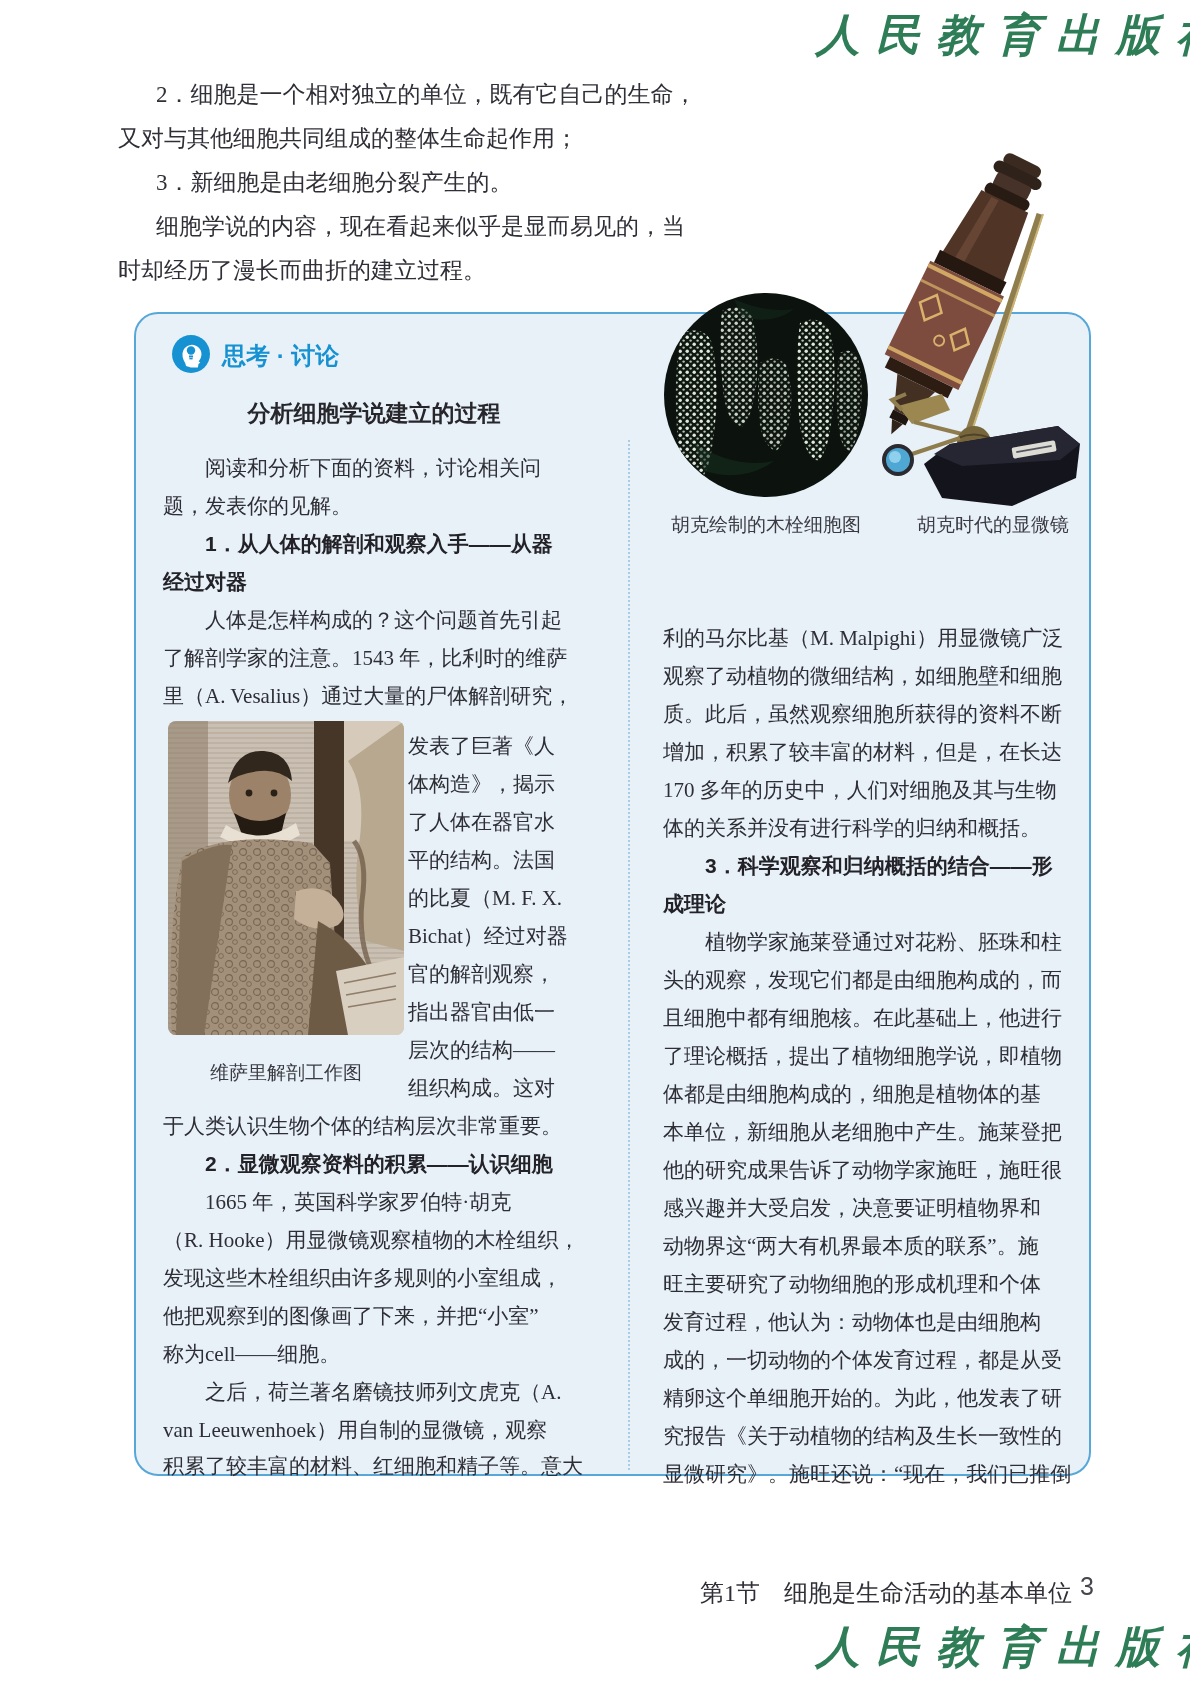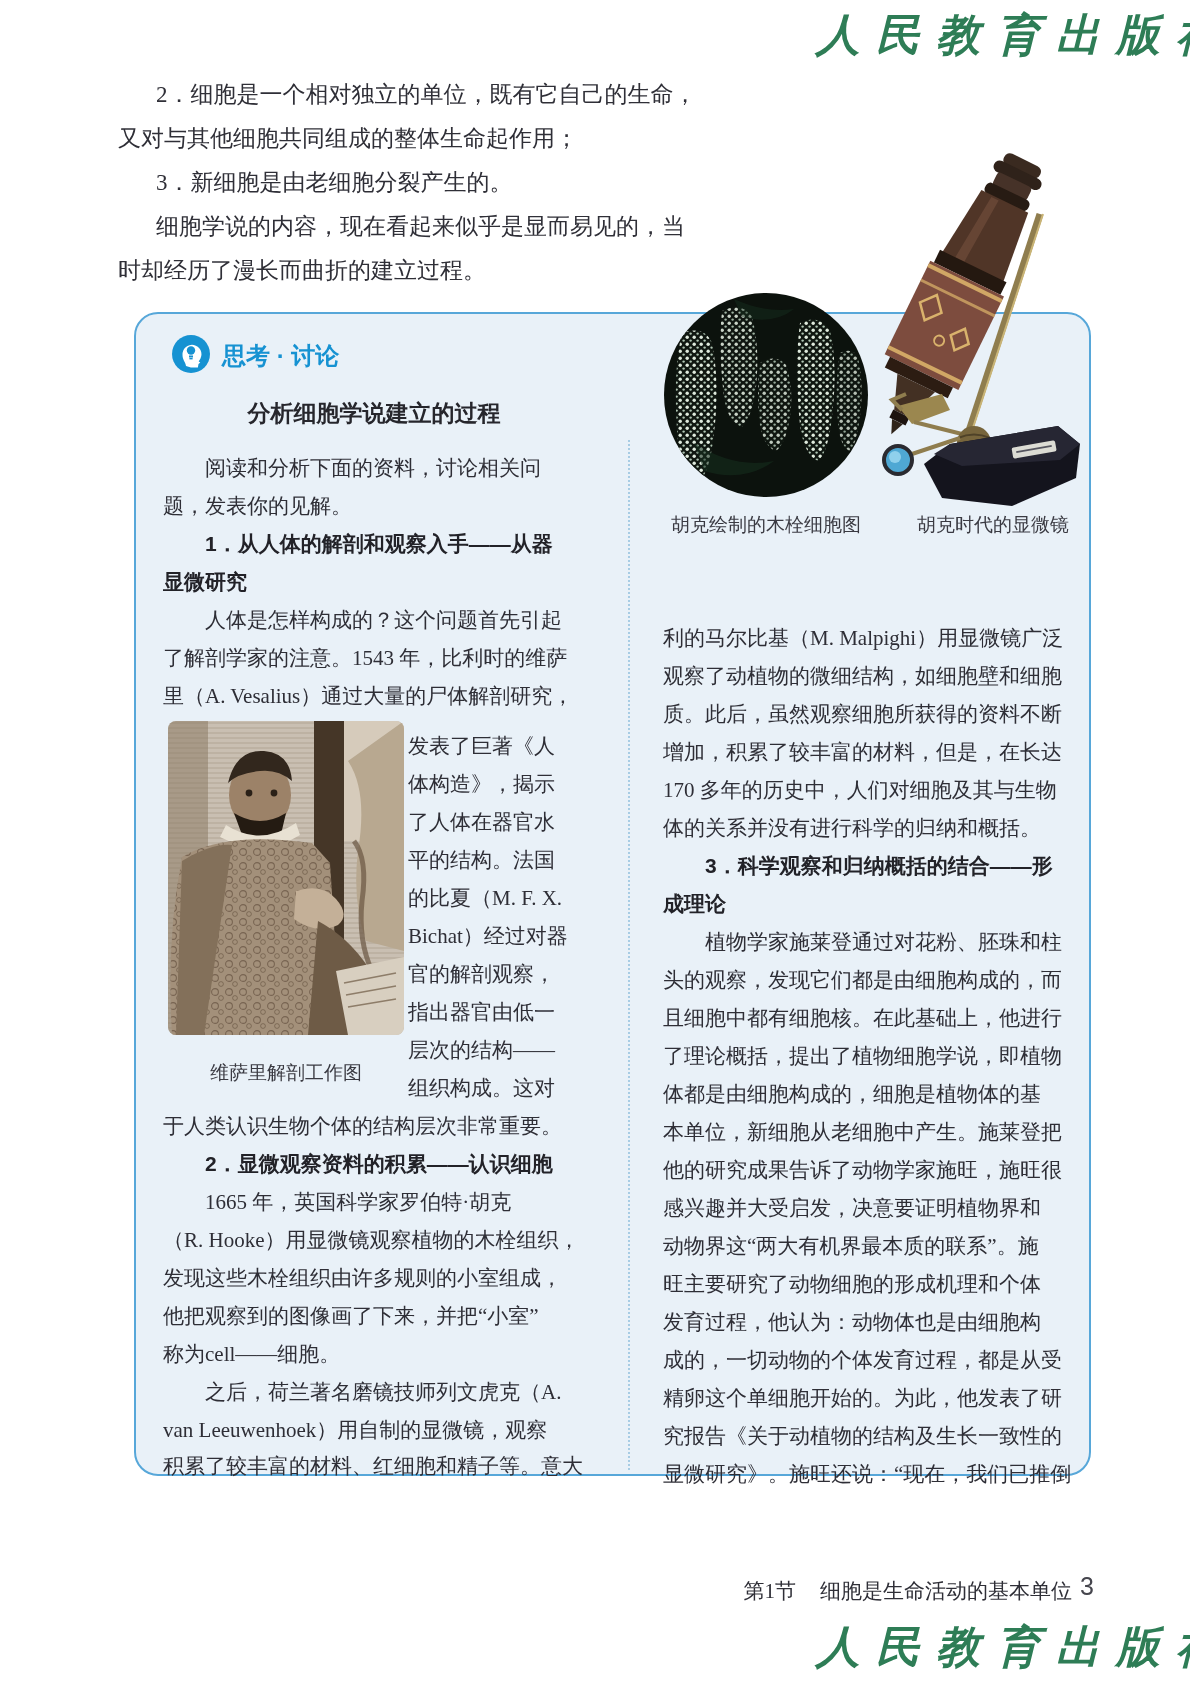--- a/index.html
+++ b/index.html
@@ -37,21 +37,21 @@
 
   #divider{position:absolute;left:492px;top:126px;height:1030px;width:0;
            border-left:2px dotted #a7cce4;}
 
   #vesalius{position:absolute;left:32px;top:407px;width:236px;height:314px;border-radius:8px;overflow:hidden;}
   #hooke{position:absolute;left:528px;top:-21px;width:204px;height:204px;}
   #microscope{position:absolute;left:862px;top:148px;width:228px;height:370px;}
 
   
   #footer-line{position:absolute;top:1577px;left:560px;width:512px;text-align:right;
-               font-size:21px;color:#2f2f37;}
+               font-size:24px;color:#2f2f37;}
   #footer-line .gap{display:inline-block;width:24px;}
   #page-num{position:absolute;left:1080px;top:1572px;font-family:"Liberation Sans",sans-serif;
             font-size:25px;color:#45454d;}
 </style>
 </head>
 <body>
 
 <div id="page">
 
   <div class="logo" style="top:6px;">人民教育出版社</div>
@@ -75,21 +75,21 @@
         <rect x="17.4" y="23" width="3.2" height="1.4" fill="#1692d2"></rect>
       </svg>
     </div>
     <div id="tag-label" class="nowrap">思考 · 讨论</div>
 
     <div id="box-title">分析细胞学说建立的过程</div>
 
     <div class="cl ind2" style="top:140px">阅读和分析下面的资料，讨论相关问</div>
     <div class="cl" style="top:178px">题，发表你的见解。</div>
     <div class="cl b ind2" style="top:216px">1．从人体的解剖和观察入手——从器</div>
-    <div class="cl b" style="top:254px">显微研究</div>
+    <div class="cl b" style="top:254px">经过对器</div>
     <div class="cl ind2" style="top:292px">人体是怎样构成的？这个问题首先引起</div>
     <div class="cl" style="top:330px">了解剖学家的注意。1543 年，比利时的维萨</div>
     <div class="cl" style="top:368px">里（A. Vesalius）通过大量的尸体解剖研究，</div>
 
     <div id="vesalius">
       <svg width="236" height="314" viewBox="0 0 236 314">
         <defs>
           <pattern id="hatch" width="5" height="5" patternUnits="userSpaceOnUse">
             <rect width="5" height="5" fill="#c9bfb2"></rect>
             <line x1="0" y1="2" x2="5" y2="2" stroke="#8a7a66" stroke-width="0.8" opacity="0.5"></line>

